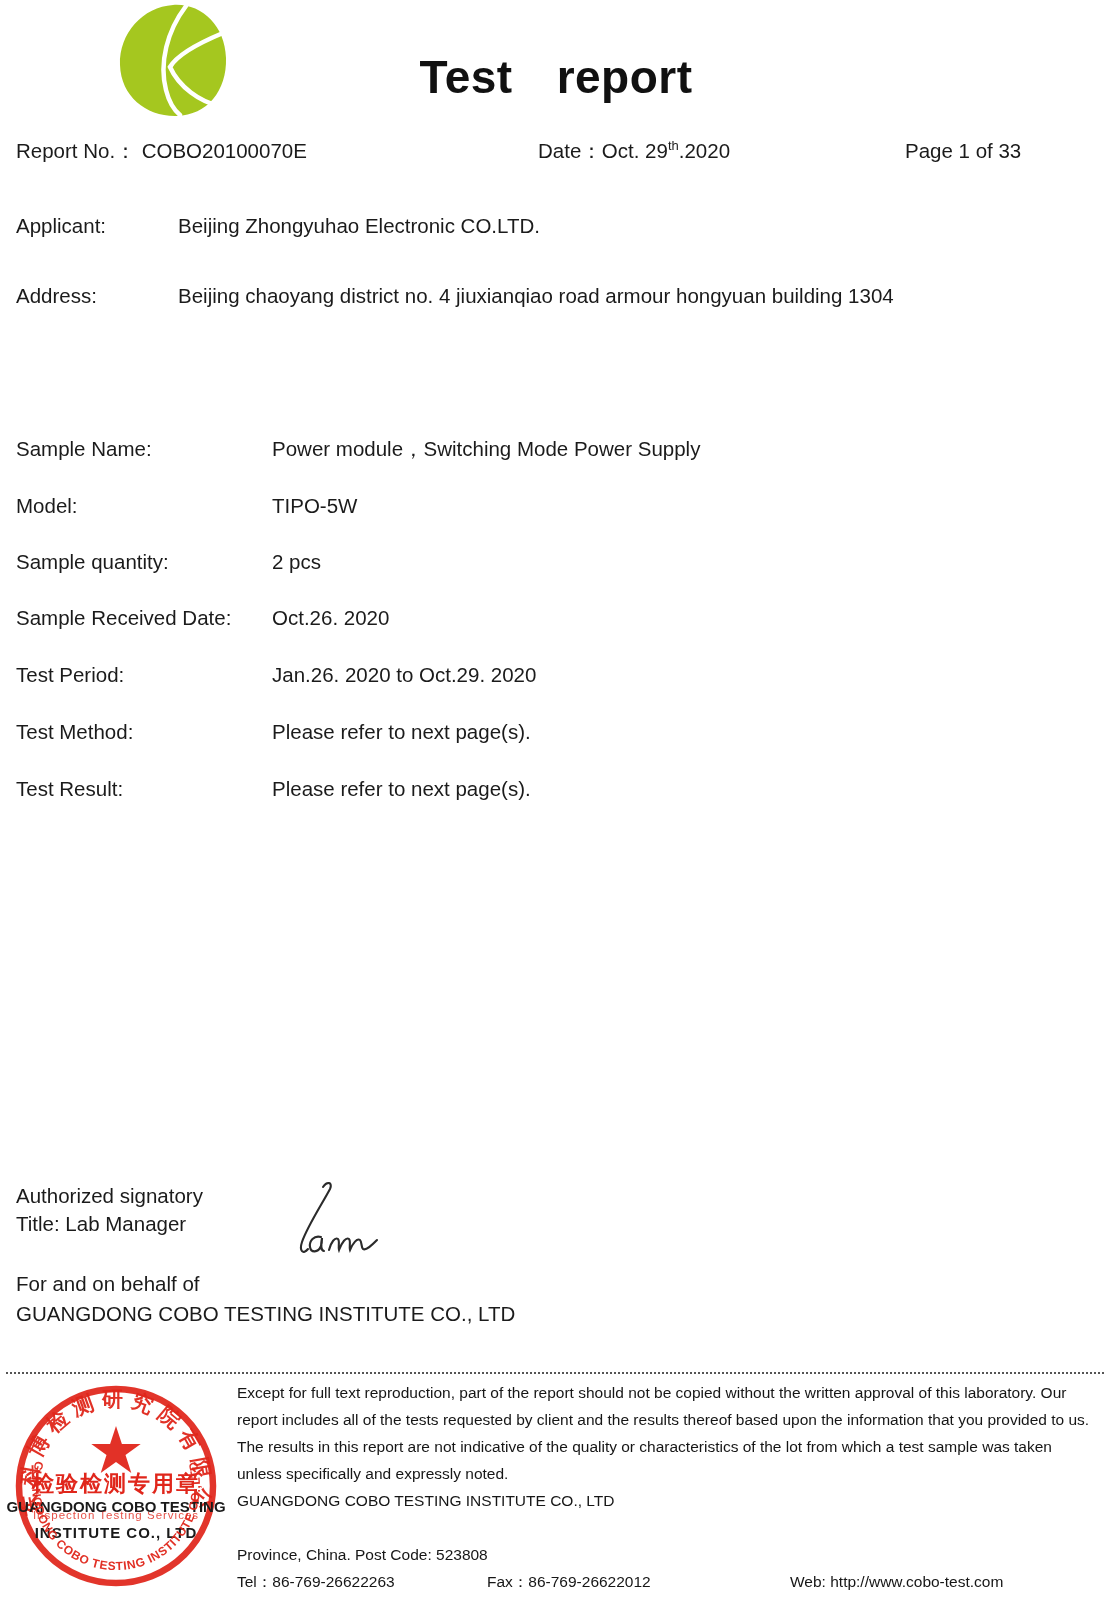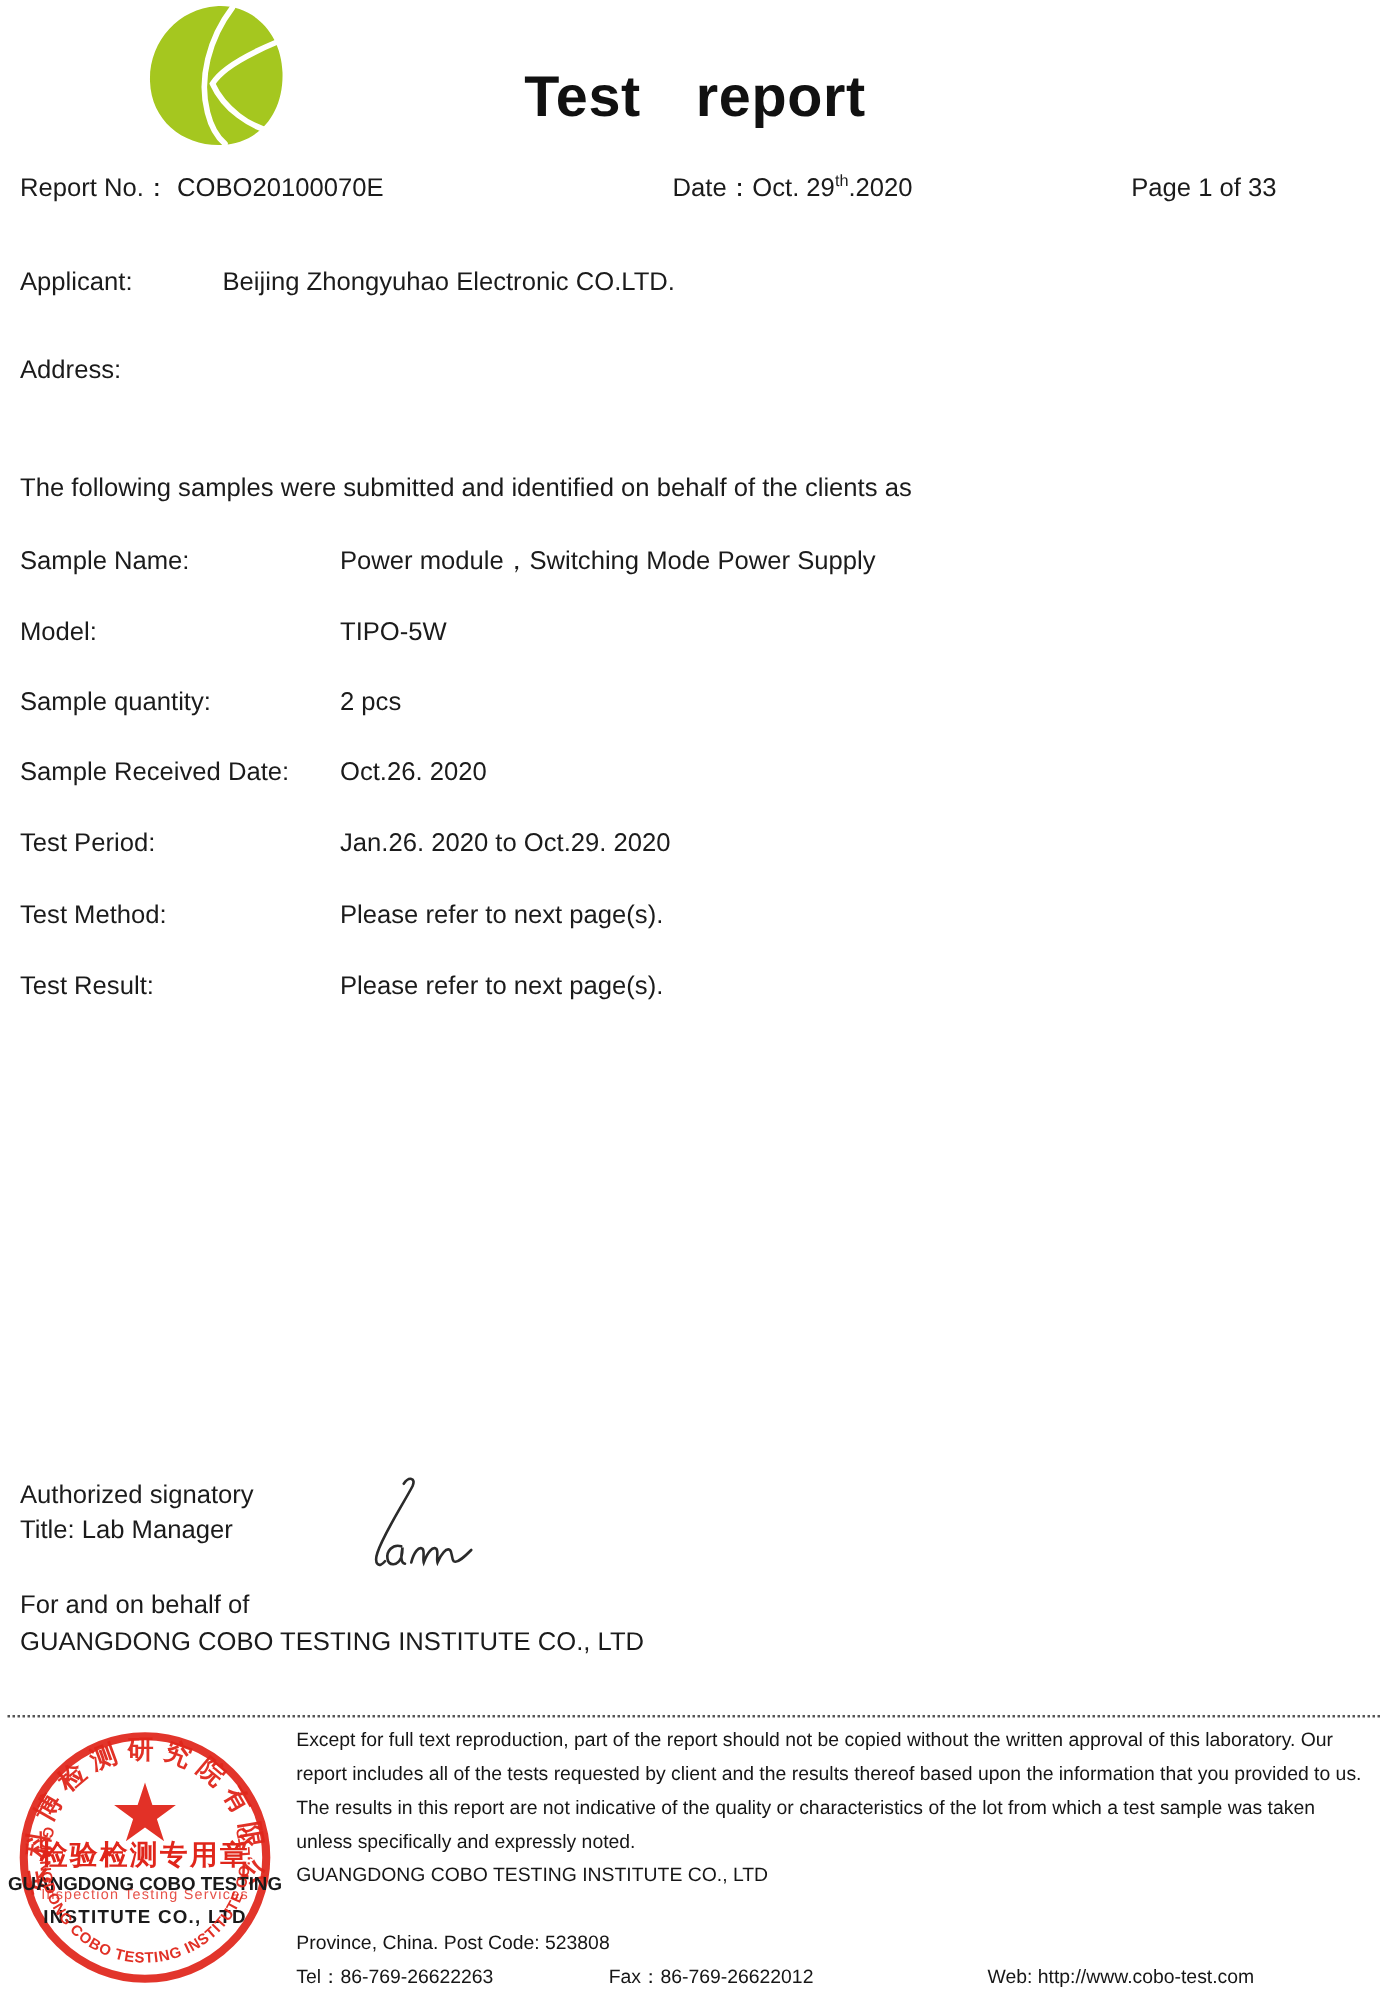--- a/index.html
+++ b/index.html
@@ -51,22 +51,22 @@
     <span>Report No.：</span><span class="val-gap">COBO20100070E</span>
   </div>
   <div class="abs body-text" style="left:538px; top:139px;">
     <span>Date：</span><span>Oct. 29</span><sup class="sup">th</sup><span>.2020</span>
   </div>
   <div class="abs body-text" style="left:905px; top:139px;">Page 1 of 33</div>
 
   <div class="abs body-text" style="left:16px; top:214px;">Applicant:</div>
   <div class="abs body-text" style="left:178px; top:214px;">Beijing Zhongyuhao Electronic CO.LTD.</div>
   <div class="abs body-text" style="left:16px; top:284px;">Address:</div>
+  <div class="abs body-text" style="left:178px; top:284px;">Beijing chaoyang district no. 4 jiuxianqiao road armour hongyuan building 1304</div>
 
-  <div class="abs body-text" style="left:16px; top:379px;">The following samples were submitted and identified on behalf of the clients as</div>
 
   <div>
     <div class="abs body-text" style="left:16px; top:437px;">Sample Name:</div>
     <div class="abs body-text" style="left:272px; top:437px;">Power module，Switching Mode Power Supply</div>
   </div>
   <div>
     <div class="abs body-text" style="left:16px; top:494px;">Model:</div>
     <div class="abs body-text" style="left:272px; top:494px;">TIPO-5W</div>
   </div>
   <div>

